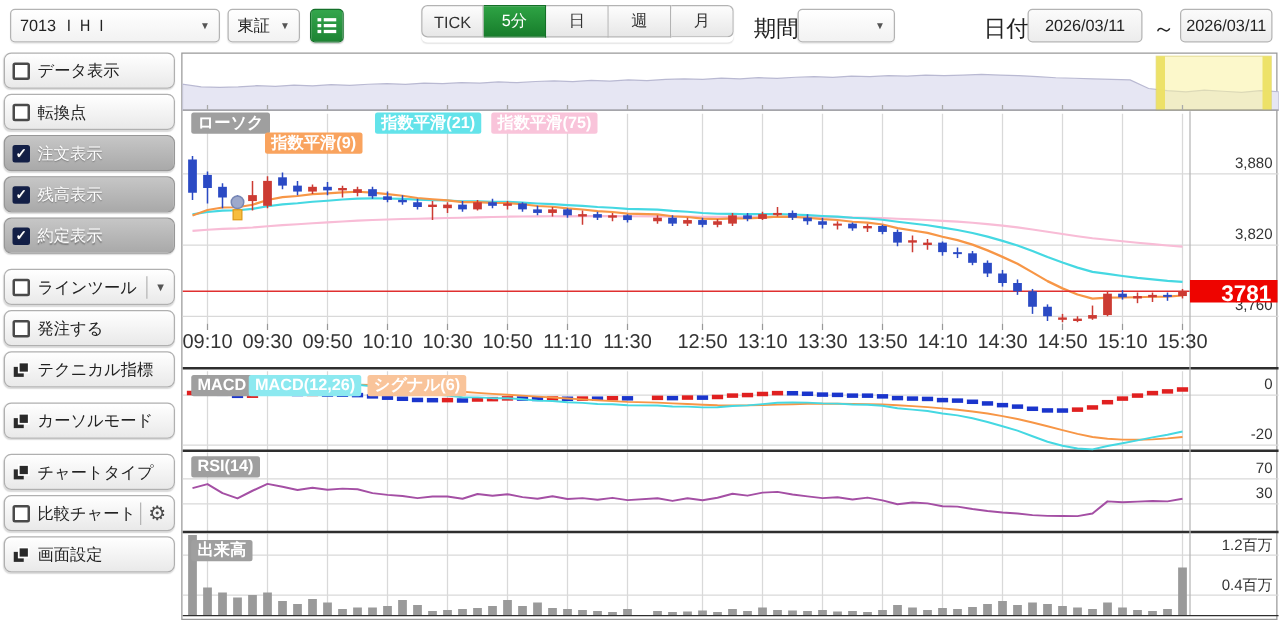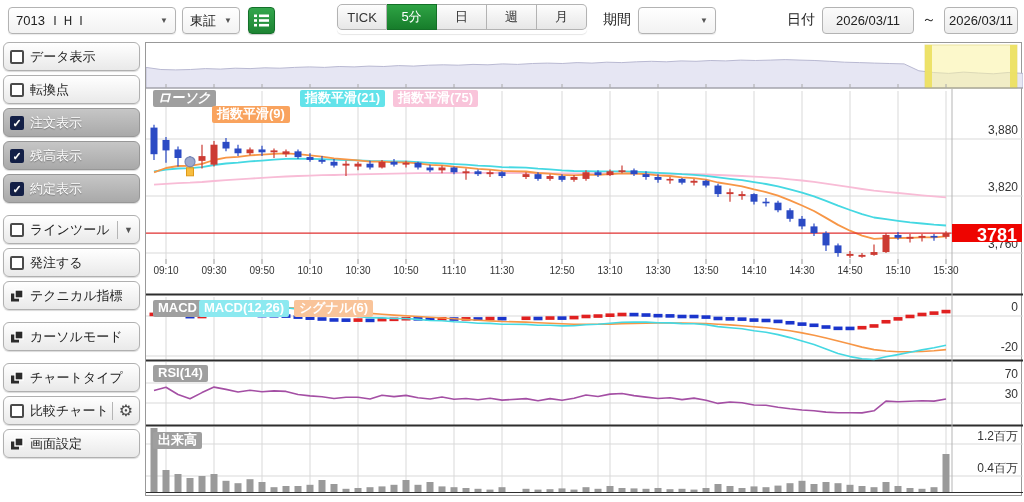--- a/index.html
+++ b/index.html
@@ -15,21 +15,21 @@
   .caret { font-size:8px; color:#555; margin-left:6px; }
   .greenbtn { width:27px; height:27px; border-radius:4px; background:linear-gradient(#33a64c,#1d8433);
               border:1px solid #14702a; display:flex; align-items:center; justify-content:center;
               box-shadow:0 1px 1px rgba(0,0,0,0.2); cursor:pointer; }
   .seg { display:flex; height:30px; border-radius:5px; box-shadow:0 1px 1px rgba(0,0,0,0.1); }
   .segbtn { width:50px; height:26px; background:linear-gradient(#fdfdfd,#e7e7e7); border:1px solid #b3b3b3;
             border-left:none; font-size:13px; color:#333; display:flex; align-items:center; justify-content:center; cursor:pointer; }
   .segbtn:first-child { border-left:1px solid #b3b3b3; border-radius:5px 0 0 5px; }
   .segbtn:last-child { border-radius:0 5px 5px 0; }
   .segbtn.active { background:linear-gradient(#2ea344,#177d2b); color:#fff; border-color:#146f27; }
-  .tlabel { font-size:14px; color:#222; }
+  .tlabel { font-size:18px; color:#222; }
   .datebox { display:flex; align-items:center; justify-content:center; background:linear-gradient(#fbfbfb,#ececec);
              border:1px solid #b3b3b3; border-radius:4px; height:27px; font-size:13px; color:#222; cursor:text; }
 
   
   .sidebar { position:absolute; left:3px; top:42px; width:140px; }
   .sbtn { position:relative; width:137px; height:29px; border-radius:6px; border:1px solid #b0b0b0;
           background:linear-gradient(#ffffff,#e9e9e9); box-shadow:0 1px 1px rgba(0,0,0,0.15);
           display:flex; align-items:center; padding:0 6px; margin-bottom:4px; font-size:13px; color:#222; cursor:pointer; }
   .sbtn.checked { background:linear-gradient(#c6c6c6,#a9a9a9); color:#fdfdfd; text-shadow:0 1px 1px rgba(80,80,80,0.6); border-color:#979797; }
   .sbtn.gap { margin-top:12px; }
@@ -37,21 +37,21 @@
   .cb.on { background:#131f46; border-color:#131f46; color:#fff; font-size:11px; line-height:11px; text-align:center; font-weight:bold; }
   .winicon { width:14px; height:14px; margin-right:6px; flex:none; }
   .sbtn .right-ctl { margin-left:auto; border-left:1px solid #b5b5b5; padding-left:6px; height:18px; display:flex; align-items:center; color:#555; }
 
   
   .chart { position:absolute; left:145px; top:42px; width:877px; height:454px; border:1px solid #999; background:#fff; }
   .chart svg { position:absolute; left:0; top:0; }
   .chip { position:absolute; font-size:13px; font-weight:bold; color:#fff; padding:0px 5px 1px 5px; border-radius:2px;
           white-space:nowrap; line-height:16px; z-index:5; cursor:pointer; }
   .axlabel { position:absolute; width:64px; text-align:right; font-size:12px; color:#333; z-index:4; }
-  .tlab { position:absolute; font-size:10px; color:#333; z-index:4; transform:translateX(-50%); }
+  .tlab { position:absolute; font-size:16px; color:#333; z-index:4; transform:translateX(-50%); }
   .pricetag { position:absolute; left:806px; width:70px; height:18px; background:#ee0400; color:#fff; font-size:18px;
               font-weight:bold; text-align:right; padding:1px 5px 0 0; z-index:6; }
 </style>
 </head>
 <body>
 
 <div id="app">
 
   <div class="toolbar">
     <div class="selbox tb-abs" style="left:8px;top:7px;width:168px;">
@@ -546,21 +546,21 @@
         <rect x="712.5" y="443" width="7" height="6" fill="#9a9a9a"></rect>
         <rect x="724.5" y="444.2" width="7" height="4.800000000000011" fill="#9a9a9a"></rect>
         <rect x="736.5" y="439" width="7" height="10" fill="#9a9a9a"></rect>
         <rect x="748.5" y="443" width="7" height="6" fill="#9a9a9a"></rect>
         <rect x="760.5" y="445" width="7" height="4" fill="#9a9a9a"></rect>
         <rect x="772.5" y="445.8" width="7" height="3.1999999999999886" fill="#9a9a9a"></rect>
         <rect x="784.5" y="444.2" width="7" height="4.800000000000011" fill="#9a9a9a"></rect>
         <rect x="796.5" y="411" width="7" height="38" fill="#9a9a9a"></rect>
       </svg>
 
-    <div class="chip" style="left: 7px; top: 47px; background: rgb(159, 159, 159); font-style: italic;">ローソク</div>
+    <div class="chip" style="left: 7px; top: 47px; background: rgb(159, 159, 159);">ローソク</div>
     <div class="chip" style="left: 66px; top: 63px; background: rgb(249, 163, 94);">指数平滑(9)</div>
     <div class="chip" style="left: 154px; top: 47px; background: rgb(99, 227, 234);">指数平滑(21)</div>
     <div class="chip" style="left: 247px; top: 47px; background: rgb(249, 196, 218);">指数平滑(75)</div>
     <div class="chip" style="left: 7px; top: 257px; background: rgb(159, 159, 159);">MACD</div>
     <div class="chip" style="left: 53px; top: 257px; background: rgb(140, 233, 240);">MACD(12,26)</div>
     <div class="chip" style="left: 148px; top: 257px; background: rgb(249, 196, 154);">シグナル(6)</div>
     <div class="chip" style="left: 7px; top: 322px; background: rgb(159, 159, 159);">RSI(14)</div>
     <div class="chip" style="left: 7px; top: 389px; background: rgb(159, 159, 159);">出来高</div>
 
     <div class="pricetag" style="top: 181.05px;">3781</div>

